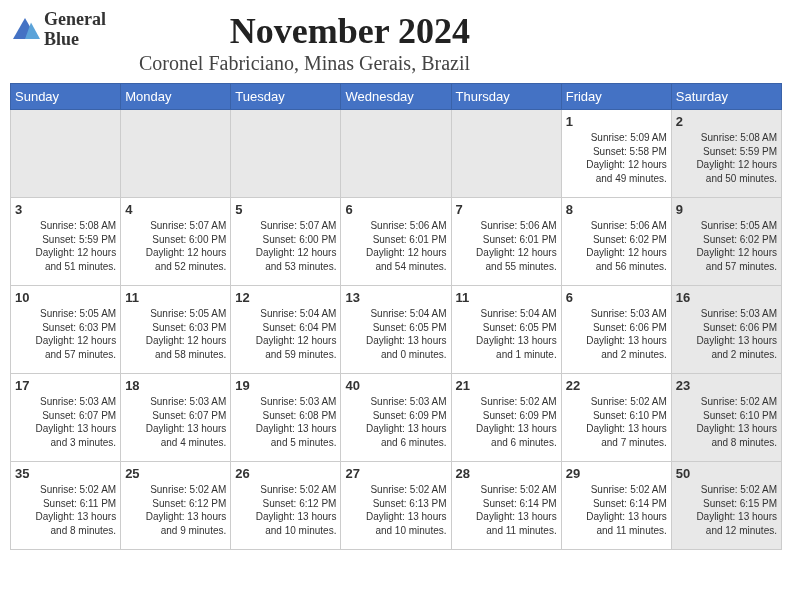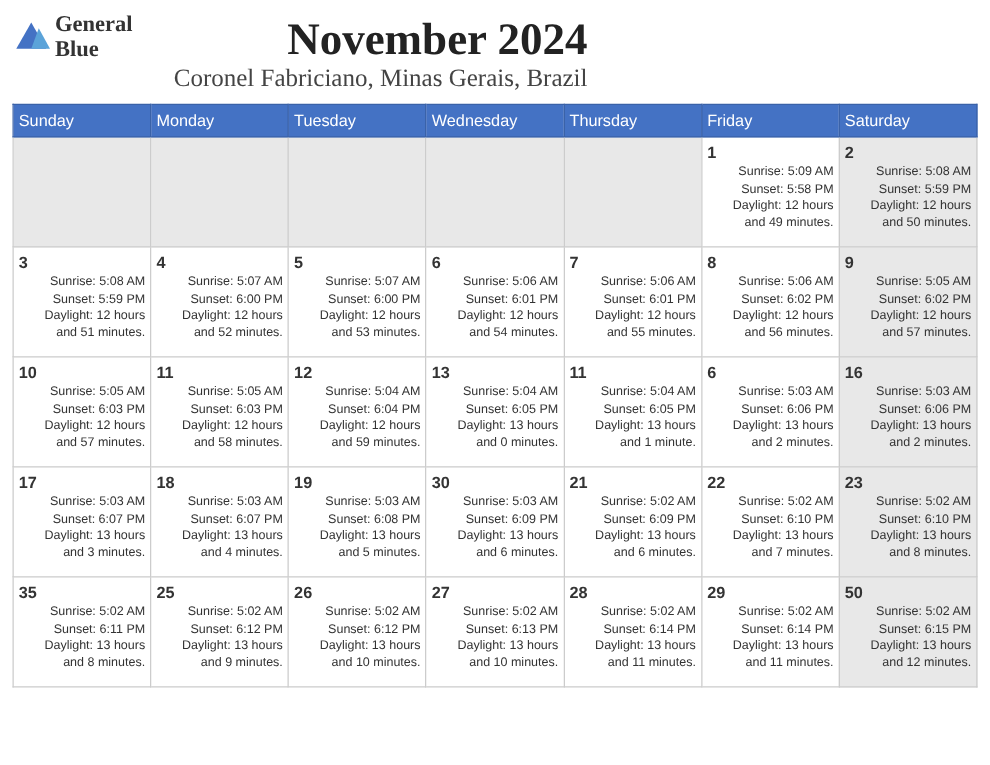--- a/index.html
+++ b/index.html
@@ -261,21 +261,21 @@
 and 4 minutes.</div>
         </td>
         <td class="cal-cell">
           <div class="day-num">19</div>
           <div class="cell-text" style="white-space: pre-line;">Sunrise: 5:03 AM
 Sunset: 6:08 PM
 Daylight: 13 hours
 and 5 minutes.</div>
         </td>
         <td class="cal-cell">
-          <div class="day-num">30</div>
+          <div class="day-num">40</div>
           <div class="cell-text" style="white-space: pre-line;">Sunrise: 5:03 AM
 Sunset: 6:09 PM
 Daylight: 13 hours
 and 6 minutes.</div>
         </td>
         <td class="cal-cell">
           <div class="day-num">21</div>
           <div class="cell-text" style="white-space: pre-line;">Sunrise: 5:02 AM
 Sunset: 6:09 PM
 Daylight: 13 hours

